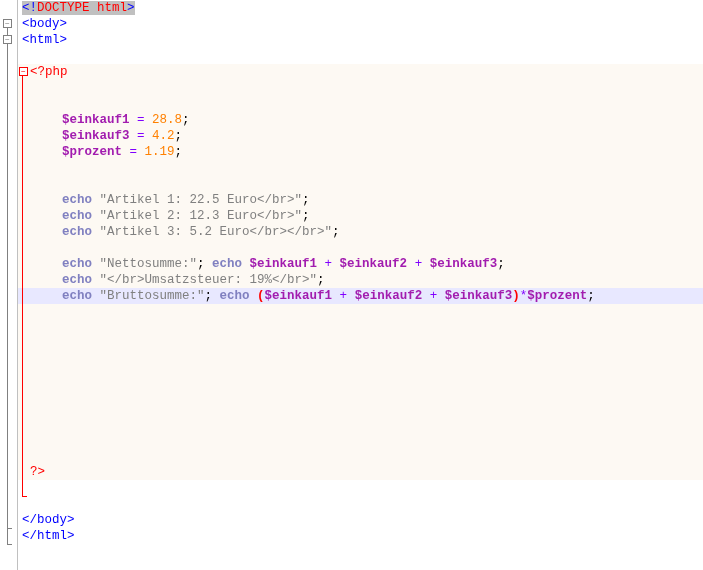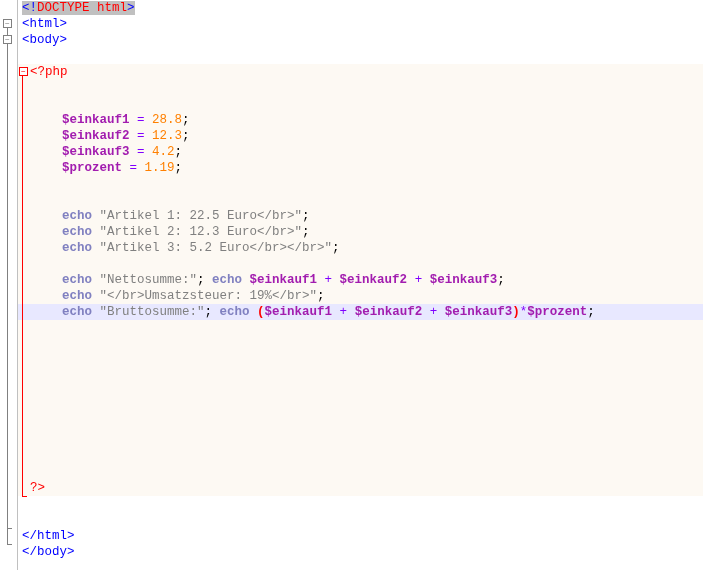--- a/index.html
+++ b/index.html
@@ -108,28 +108,27 @@
     <div class="fl-corner" style="top:544px"></div>
   </div>
 
   <div class="code">
 
     <div class="fold-red-box" style="top:67px">−</div>
     <div class="fold-red" style="top:76px;height:420px"></div>
     <div style="position:absolute;left:4px;top:496px;width:5px;height:1px;background:#ff0000"></div>
 
     <div class="line"><span class="sel"><span class="t-blue">&lt;!</span><span class="t-red">DOCTYPE html</span><span class="t-blue">&gt;</span></span></div>
+    <div class="line"><span class="t-blue">&lt;body&gt;</span></div>
     <div class="line"><span class="t-blue">&lt;html&gt;</span></div>
-    <div class="line"><span class="t-blue">&lt;body&gt;</span></div>
     <div class="line"></div>
     <div class="line php-block" style="padding-left:12px"><span class="t-red">&lt;?php</span></div>
     <div class="line php-block"></div>
     <div class="line php-block"></div>
     <div class="line php-block" style="padding-left:44px"><span class="t-navy">$einkauf1 </span><span class="t-purple">= </span><span class="t-orange">28.8</span><span class="t-black">;</span></div>
-    <div class="line php-block" style="padding-left:44px"><span class="t-navy">$einkauf2 </span><span class="t-purple">= </span><span class="t-orange">12.3</span><span class="t-black">;</span></div>
     <div class="line php-block" style="padding-left:44px"><span class="t-navy">$einkauf3 </span><span class="t-purple">= </span><span class="t-orange">4.2</span><span class="t-black">;</span></div>
     <div class="line php-block" style="padding-left:44px"><span class="t-navy">$prozent </span><span class="t-purple">= </span><span class="t-orange">1.19</span><span class="t-black">;</span></div>
     <div class="line php-block"></div>
     <div class="line php-block"></div>
     <div class="line php-block" style="padding-left:44px"><span class="t-fn">echo </span><span class="t-gray">"Artikel 1: 22.5 Euro&lt;/br&gt;"</span><span class="t-black">;</span></div>
     <div class="line php-block" style="padding-left:44px"><span class="t-fn">echo </span><span class="t-gray">"Artikel 2: 12.3 Euro&lt;/br&gt;"</span><span class="t-black">;</span></div>
     <div class="line php-block" style="padding-left:44px"><span class="t-fn">echo </span><span class="t-gray">"Artikel 3: 5.2 Euro&lt;/br&gt;&lt;/br&gt;"</span><span class="t-black">;</span></div>
     <div class="line php-block"></div>
     <div class="line php-block" style="padding-left:44px"><span class="t-fn">echo </span><span class="t-gray">"Nettosumme:"</span><span class="t-black">; </span><span class="t-fn">echo </span><span class="t-navy">$einkauf1 </span><span class="t-purple">+</span><span class="t-navy"> $einkauf2 </span><span class="t-purple">+</span><span class="t-navy"> $einkauf3</span><span class="t-black">;</span></div>
     <div class="line php-block" style="padding-left:44px"><span class="t-fn">echo </span><span class="t-gray">"&lt;/br&gt;Umsatzsteuer: 19%&lt;/br&gt;"</span><span class="t-black">;</span></div>
@@ -140,16 +139,16 @@
     <div class="line php-block"></div>
     <div class="line php-block"></div>
     <div class="line php-block"></div>
     <div class="line php-block"></div>
     <div class="line php-block"></div>
     <div class="line php-block"></div>
     <div class="line php-block"></div>
     <div class="line php-block" style="padding-left:12px"><span class="t-red">?&gt;</span></div>
     <div class="line"></div>
     <div class="line"></div>
+    <div class="line"><span class="t-blue">&lt;/body&gt;</span></div>
     <div class="line"><span class="t-blue">&lt;/html&gt;</span></div>
-    <div class="line"><span class="t-blue">&lt;/body&gt;</span></div>
   </div>
 </div>
 
 </body></html>

